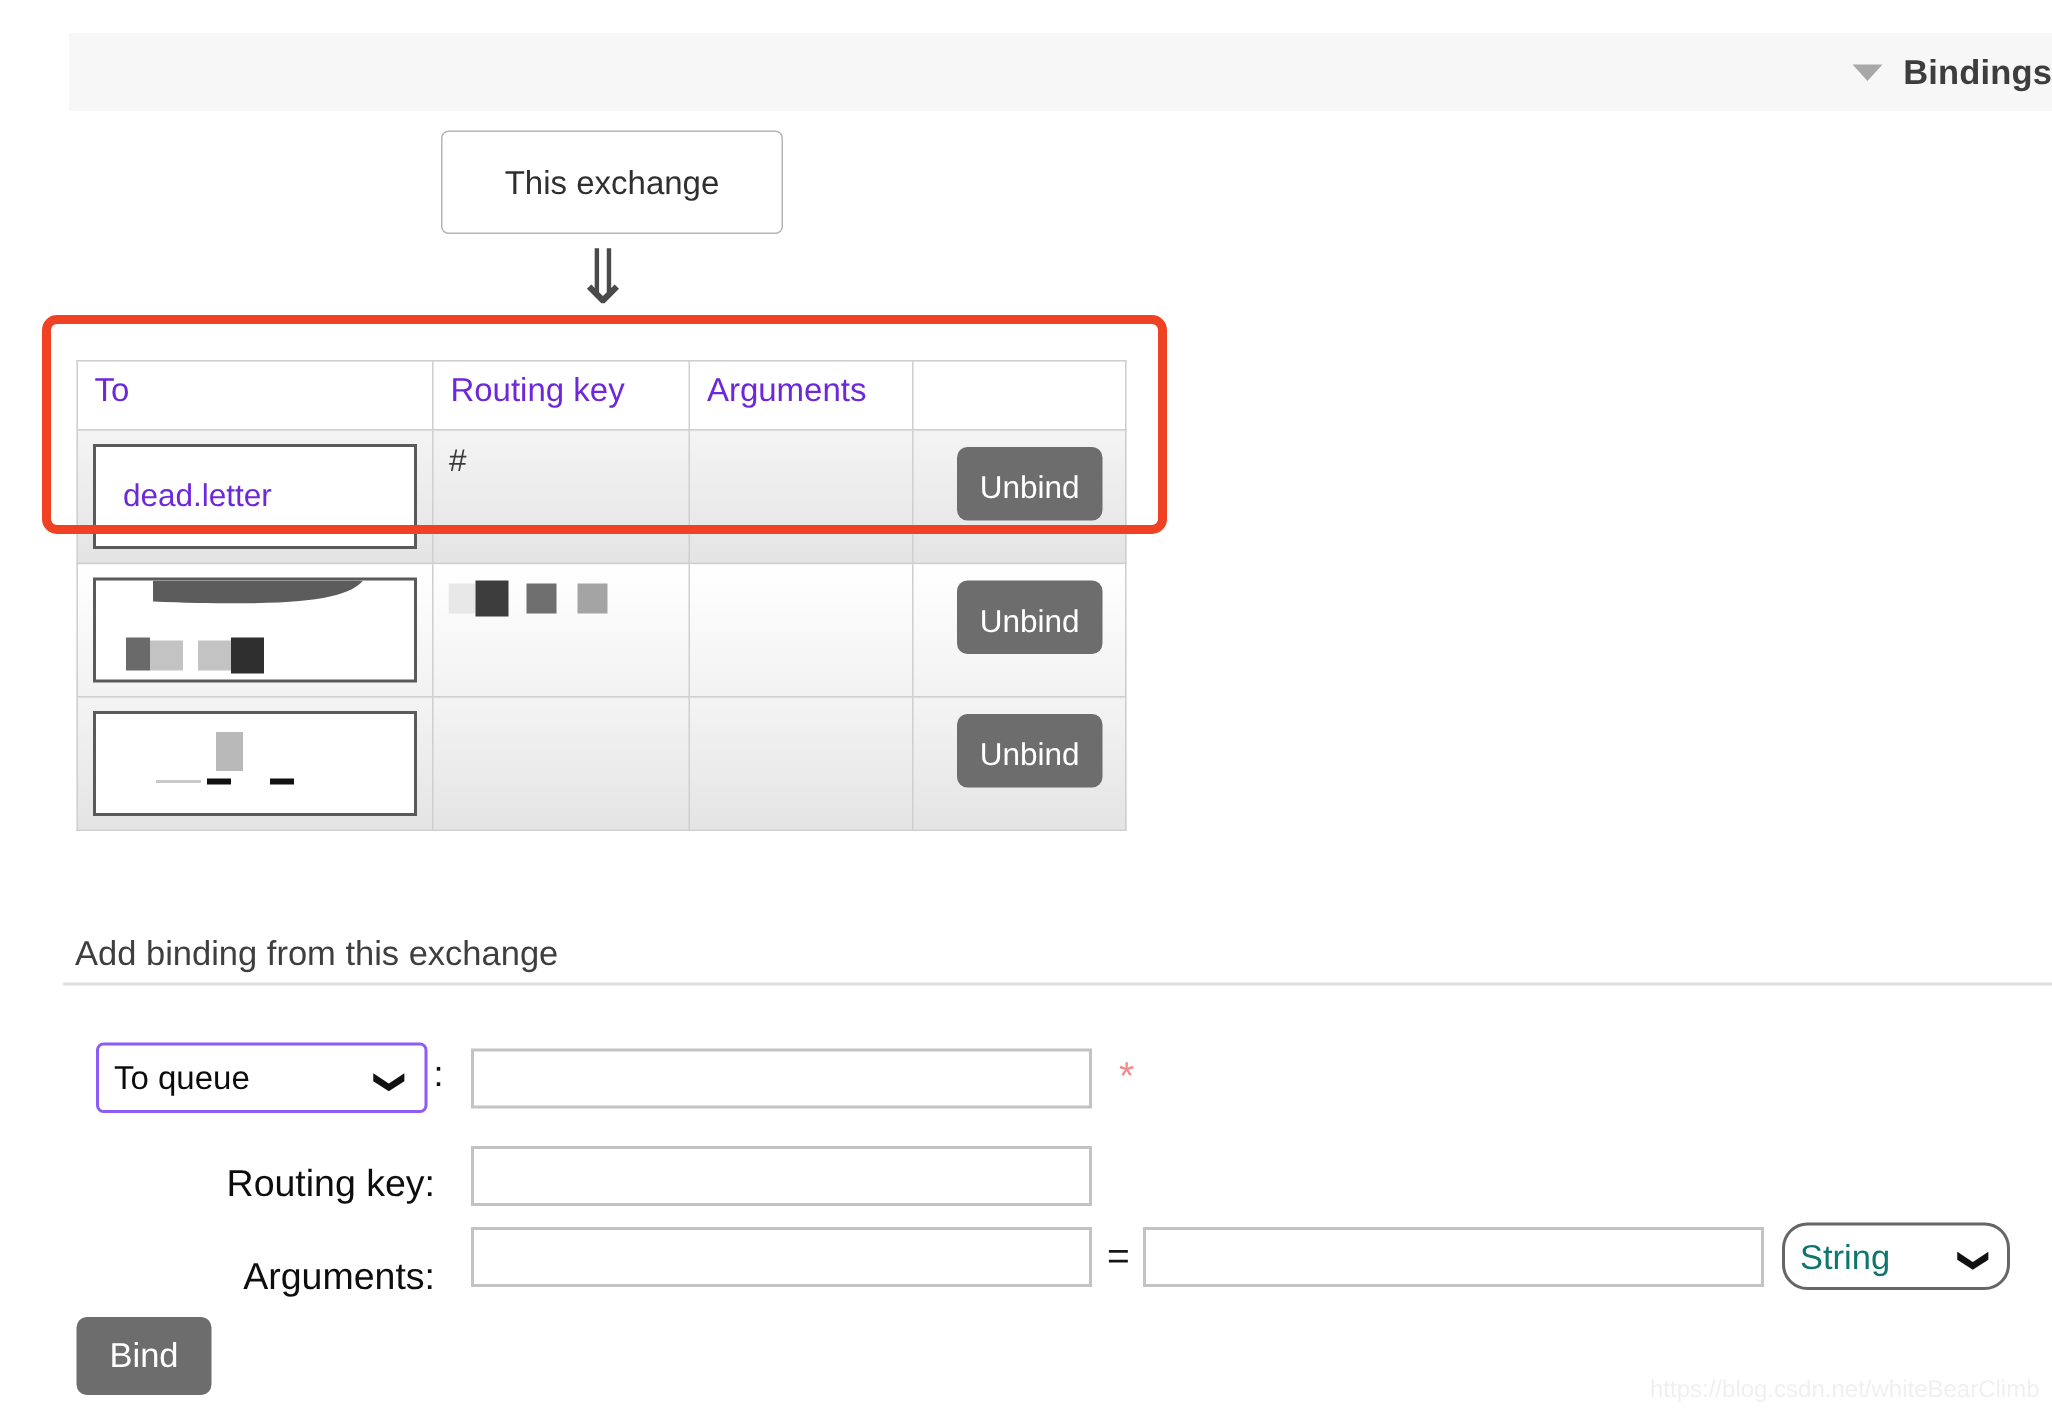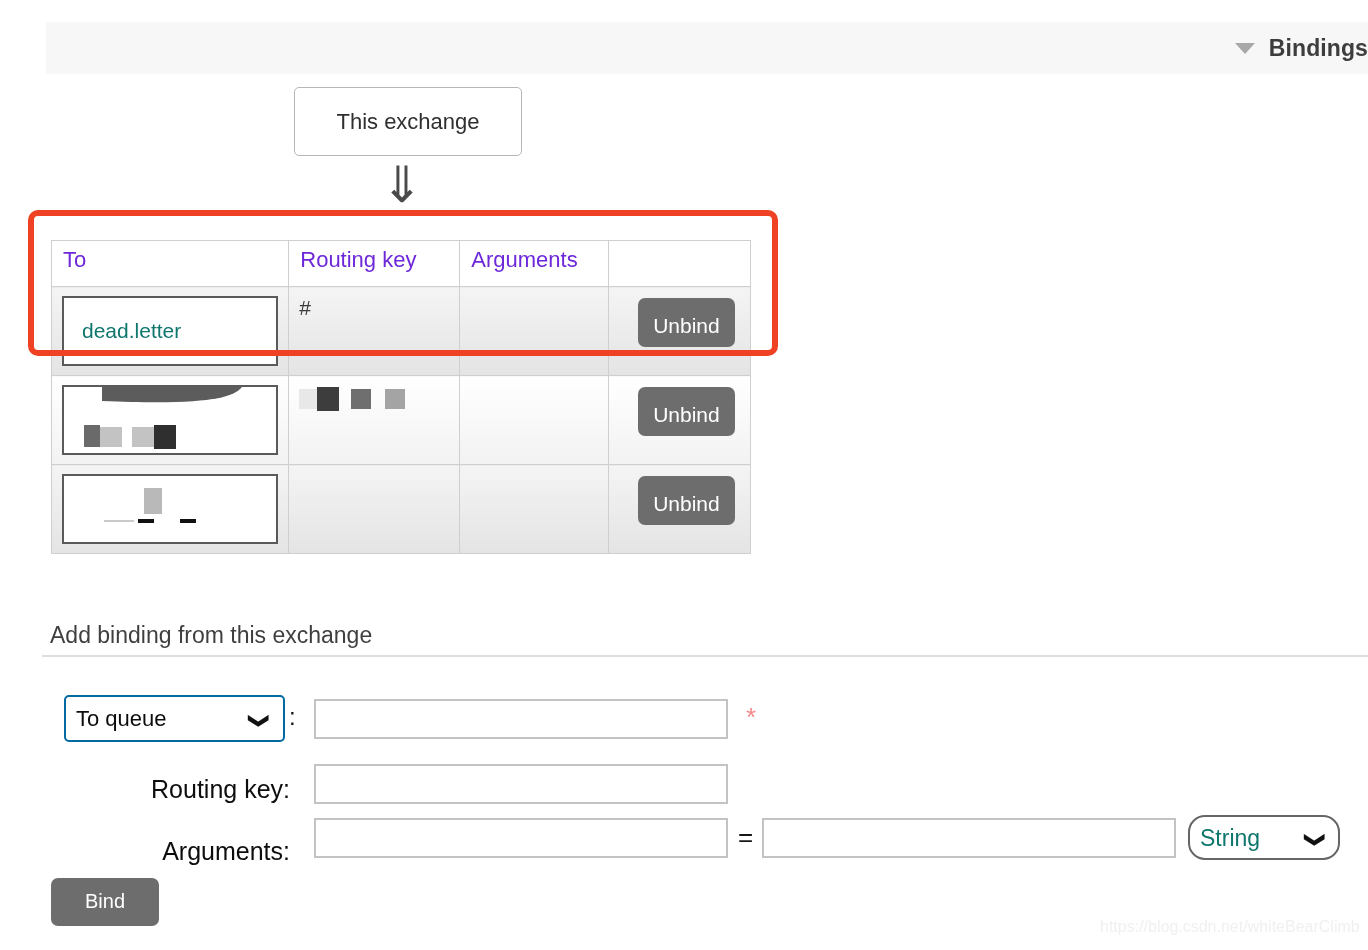--- a/index.html
+++ b/index.html
@@ -88,21 +88,21 @@
   .bind-table tr.row-alt td {
     background: linear-gradient(#ffffff, #f2f2f2);
   }
 
   .dest-box {
     border: 2px solid #5a5a5a;
     background: #ffffff;
     height: 70px;
     display: flex; align-items: center;
     padding: 0 18px;
-    font-size: 21px; color: #0f766e;
+    font-size: 21px; color: #6d28d9;
     position: relative;
     overflow: hidden;
   }
 
   .rkey-cell { font-size: 21px; color: #3a3a3a; padding-top: 6px; }
 
   .btn-unbind {
     background: #6d6d6d;
     color: #ffffff;
     border: none; border-radius: 7px;
@@ -125,21 +125,21 @@
   .hrule {
     position: absolute; left: 42px; top: 655px;
     width: 1326px; height: 2px; background: #dedede;
   }
 
   .form-area { position: absolute; left: 0; top: 690px; width: 1368px; }
 
   .sel-dest {
     position: absolute; left: 64px; top: 5px;
     width: 221px; height: 47px;
-    border: 2px solid #0369a1; border-radius: 5px;
+    border: 2px solid #8b5cf6; border-radius: 5px;
     background: #fff;
     font-size: 22px; font-family: "Liberation Sans", sans-serif;
     color: #0c0c0c;
     padding: 0 10px;
     -webkit-appearance: none; appearance: none;
   }
   .sel-caret {
     position: absolute; left: 252px; top: 19px;
     font-size: 20px; color: #111; pointer-events: none; font-weight: bold;
   }
@@ -183,22 +183,22 @@
   }
   .sel-type-caret {
     position: absolute; left: 1308px; top: 828px;
     font-size: 20px; color: #111; pointer-events: none; font-weight: bold;
   }
 
   .btn-bind {
     position: absolute; left: 51px; top: 878px;
     background: #6d6d6d; color: #fff;
     border: none; border-radius: 7px;
-    font-size: 20px; font-family: "Liberation Sans", sans-serif;
-    padding: 12px 34px 13px;
+    font-size: 23px; font-family: "Liberation Sans", sans-serif;
+    padding: 12px 22px 13px;
     cursor: pointer;
   }
 
   .watermark {
     position: absolute; left: 1100px; top: 918px;
     font-size: 16px; color: #f0f0f0;
     white-space: nowrap;
   }
 </style>
 </head>

